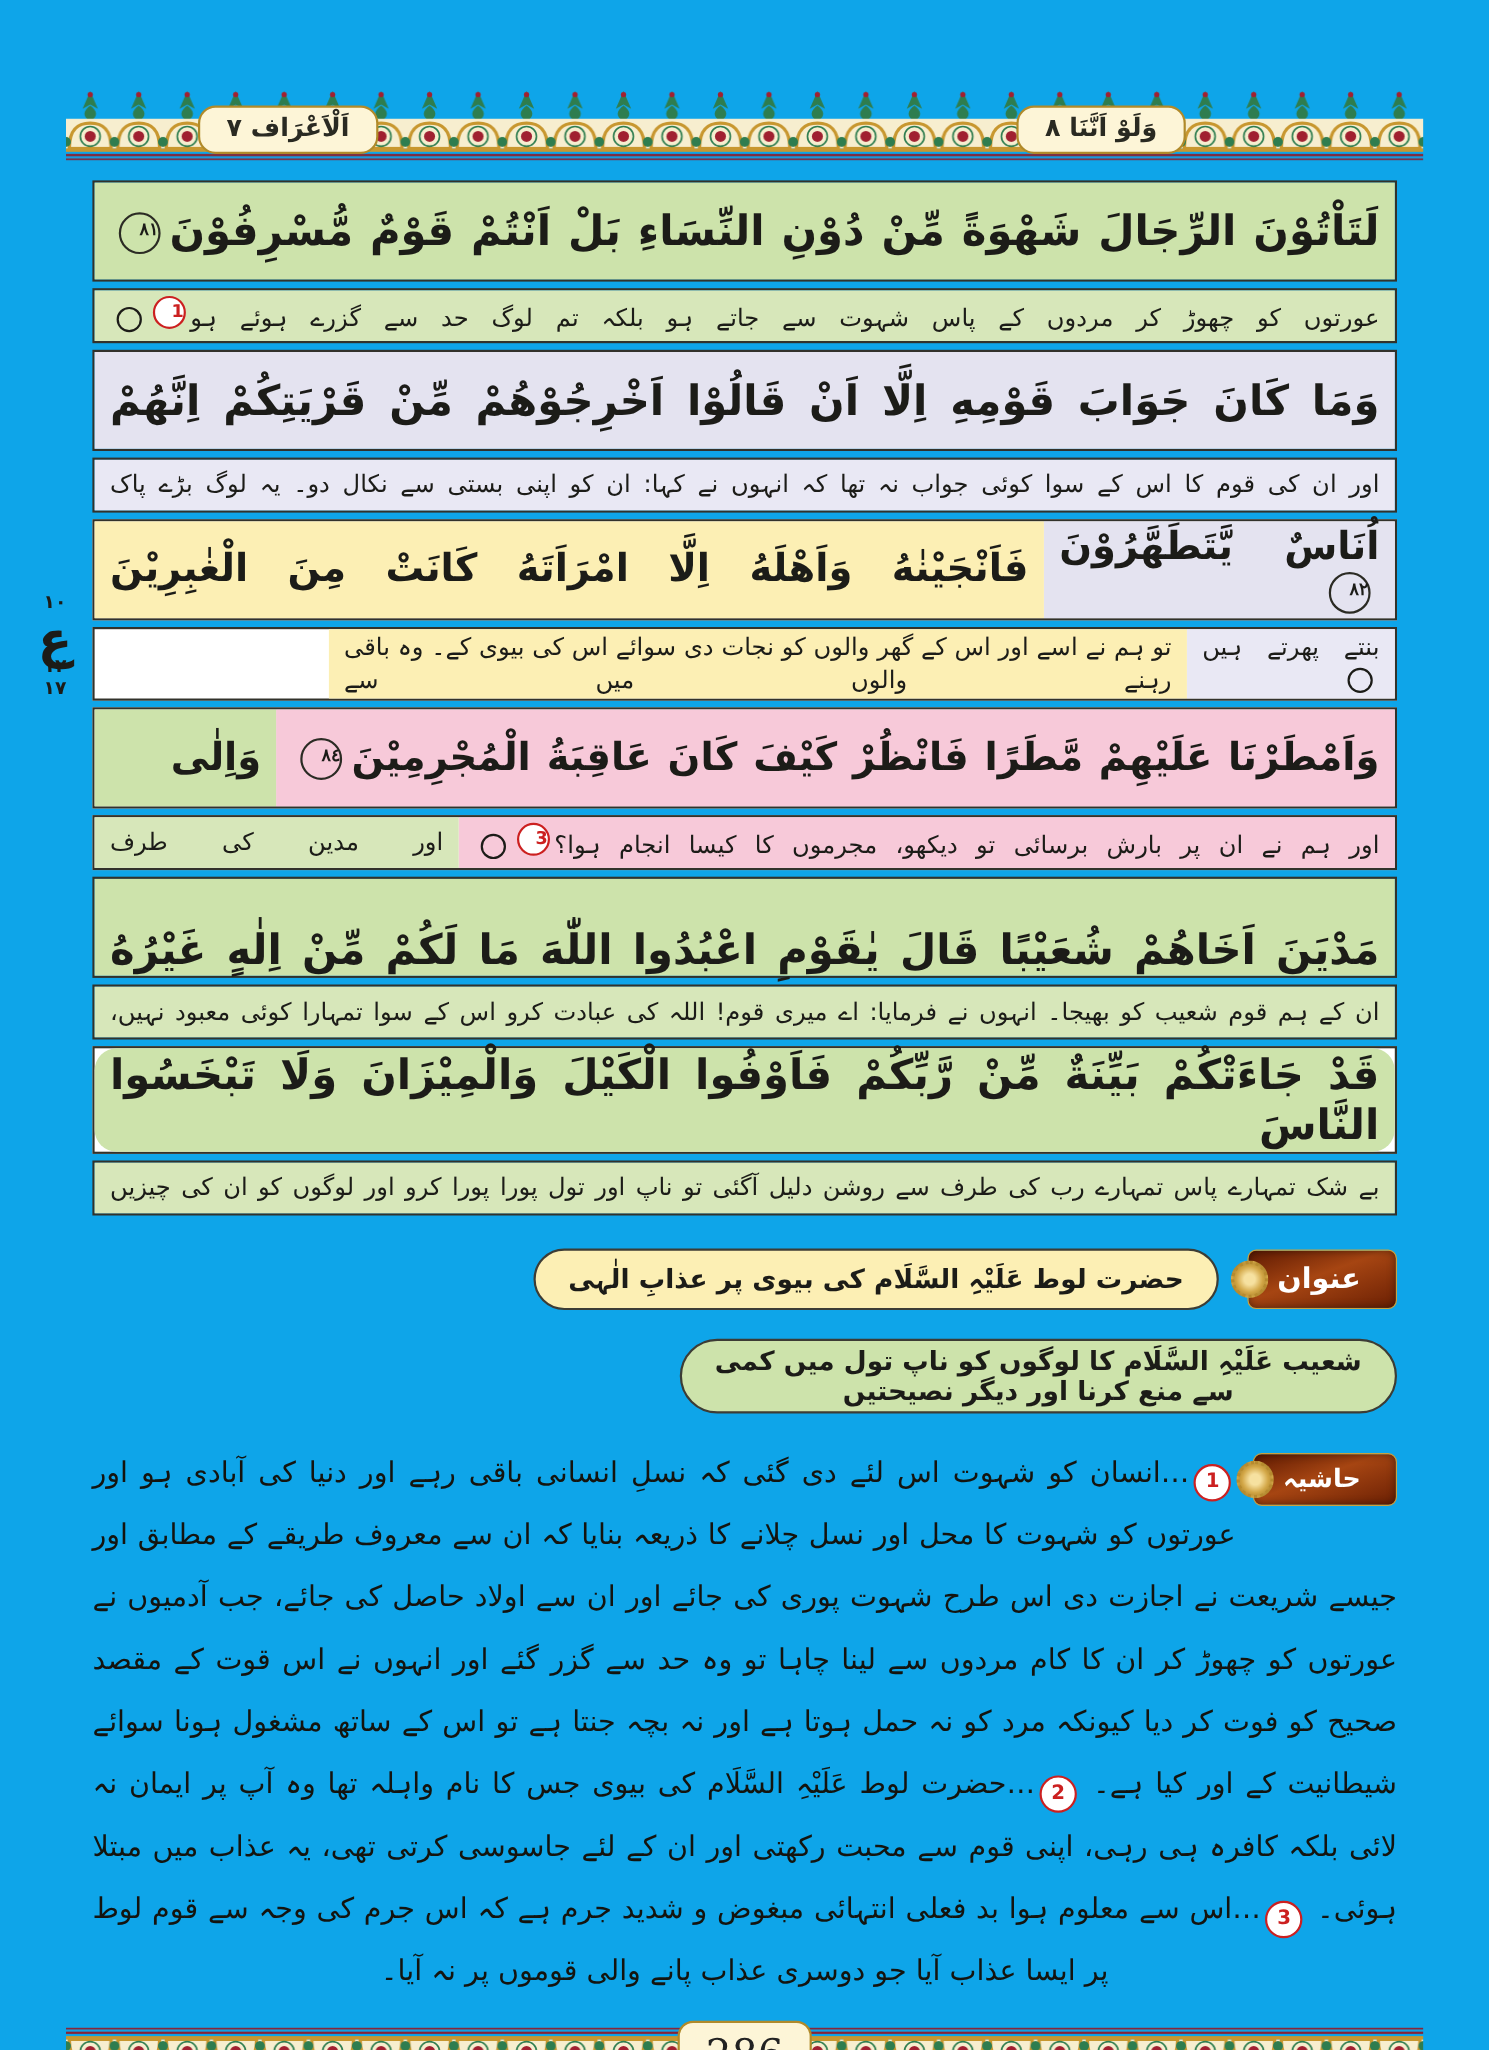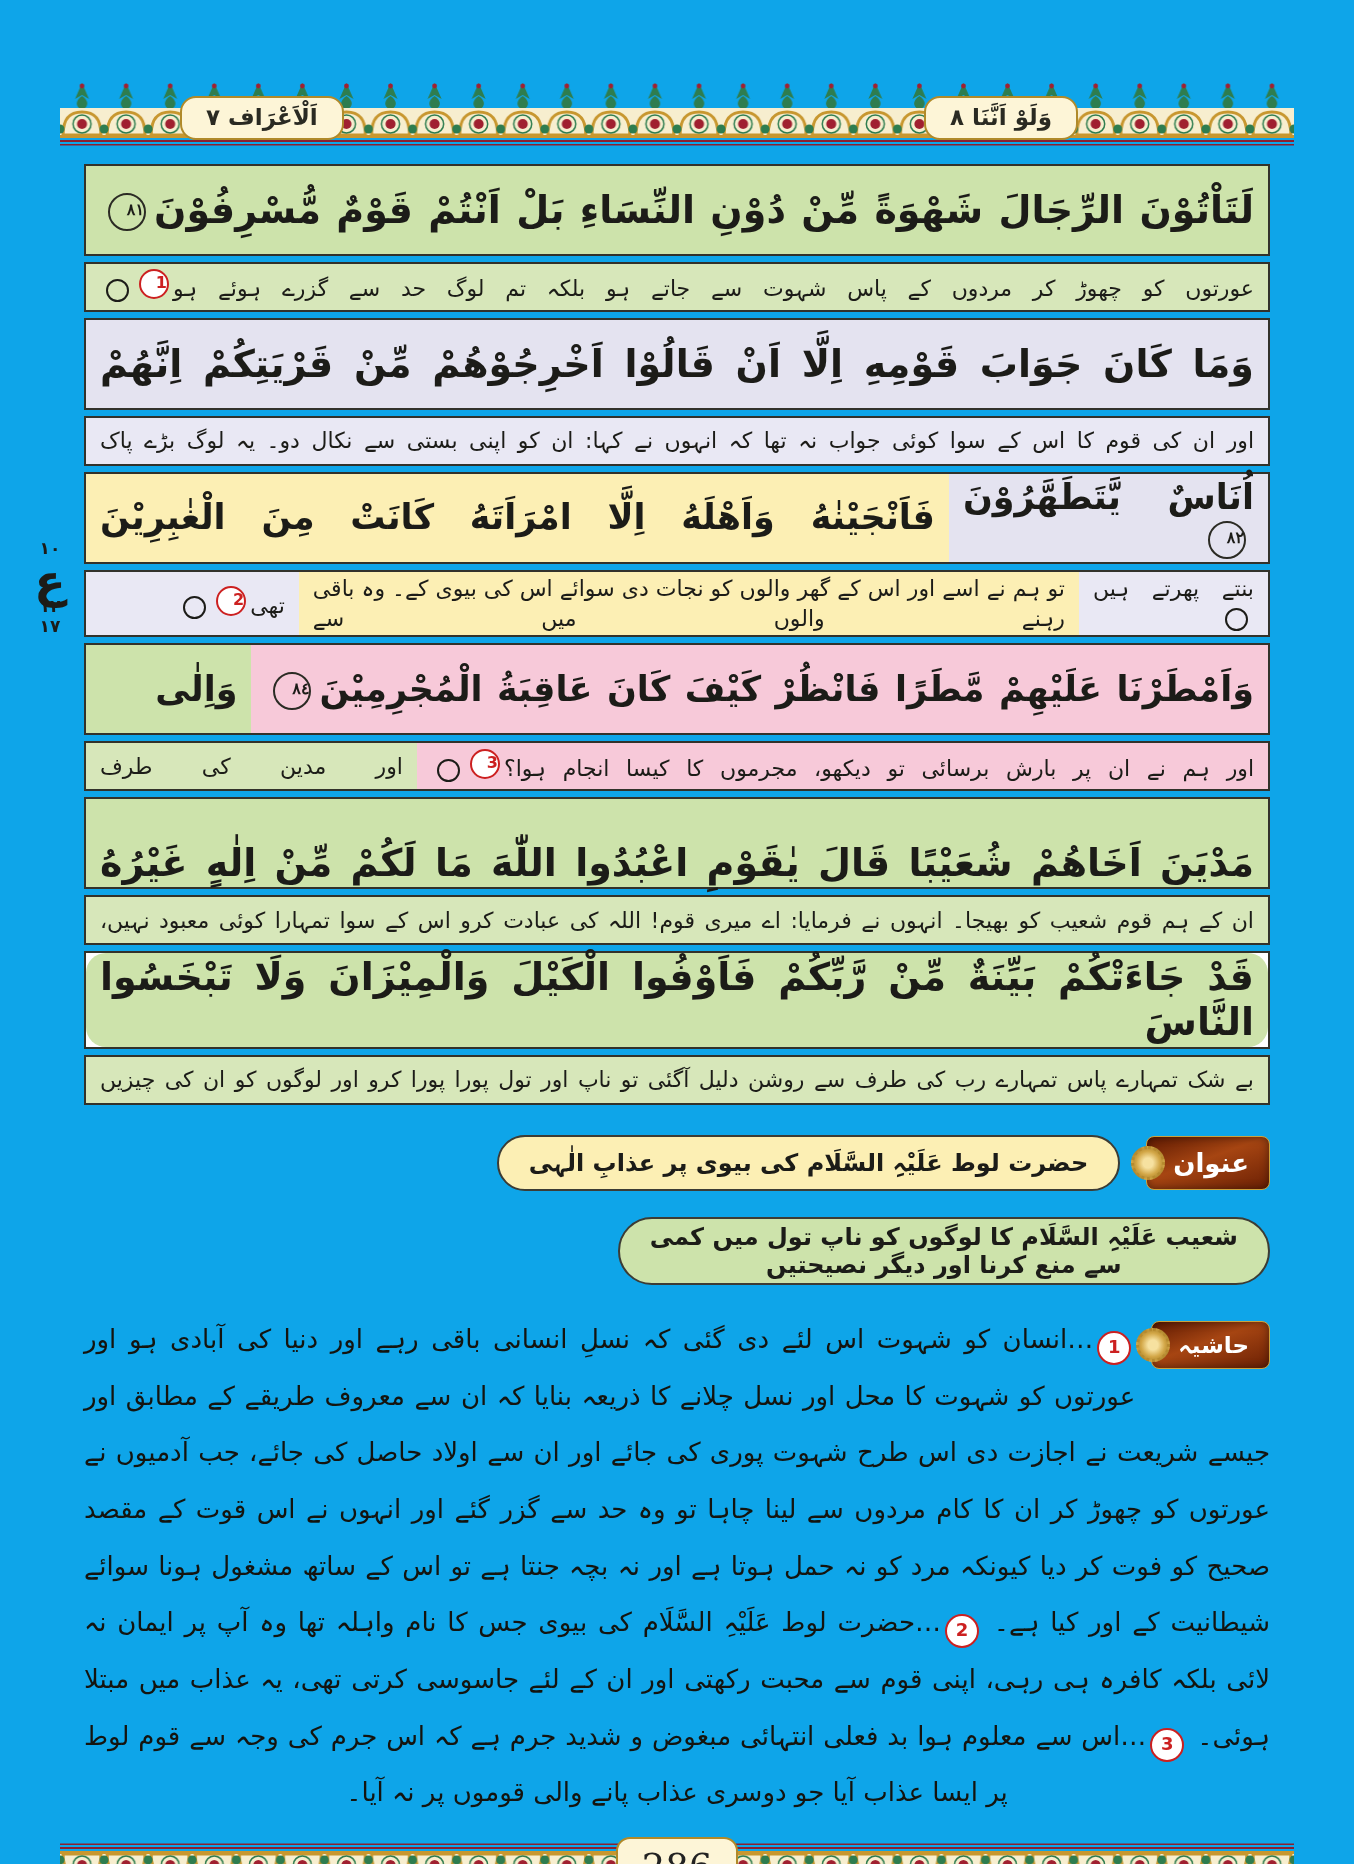--- a/index.html
+++ b/index.html
@@ -56,21 +56,21 @@
   
   .topics{margin:30px 84px 0;}
   .topic-row{display:flex;align-items:center;gap:26px;margin-bottom:26px;}
   .topic-row.second{justify-content:space-between;}
   .pill{
     border:2.5px solid #3c3c35;border-radius:34px;min-height:56px;display:flex;align-items:center;
     justify-content:flex-start;padding:4px 30px;font-size:24px;font-weight:bold;box-sizing:border-box;text-align:center;
   }
   .badge{
     position:relative;background:linear-gradient(160deg,#5e1a02 0%,#a64512 45%,#6b2004 100%);
-    color:#fff;border-radius:8px;height:52px;line-height:52px;padding:0 20px 0 26px;
+    color:#fff;border-radius:8px;height:52px;line-height:52px;padding:0 32px 0 26px;
     font-size:26px;font-weight:bold;border:1px solid #caa23f;box-shadow:inset 0 0 8px rgba(0,0,0,.45);
     white-space:nowrap;flex:0 0 auto;
   }
   .badge .orn{
     position:absolute;left:-16px;top:50%;transform:translateY(-50%);width:34px;height:34px;border-radius:50%;
     background:radial-gradient(circle,#f6e1a0 25%,#d2a646 60%,#9a7422 100%);border:3px dotted #b68a2e;box-sizing:border-box;
   }
   
   .footnotes{margin:26px 84px 0;}
   .footnotes p{
@@ -147,23 +147,20 @@
           <div class="seg-text"><span>فَاَنْجَيْنٰهُ وَاَهْلَهُ اِلَّا امْرَاَتَهُ كَانَتْ مِنَ الْغٰبِرِيْنَ</span></div>
         </div>
       </div>
       <div class="band urdu">
         <div class="seg" style="background: rgb(233, 232, 244); flex: 0 0 16%;">
           <div class="seg-text"><span>بنتے پھرتے ہیں</span><span class="end-circle"></span></div>
         </div>
         <div class="seg" style="background: rgb(252, 239, 180); flex: 0 0 66%;">
           <div class="seg-text"><span>تو ہم نے اسے اور اس کے گھر والوں کو نجات دی سوائے اس کی بیوی کے۔ وہ باقی رہنے والوں میں سے</span></div>
         </div>
-        <div class="seg" style="background: rgb(233, 232, 244); flex: 0 0 18%;">
-          <div class="seg-text"><span>تھی</span><span class="fnum">2</span><span class="end-circle"></span></div>
-        </div>
       </div>
       <div class="band arabic split">
         <div class="seg" style="background: rgb(247, 201, 217); flex: 0 0 86%;">
           <div class="seg-text"><span>وَاَمْطَرْنَا عَلَيْهِمْ مَّطَرًا فَانْظُرْ كَيْفَ كَانَ عَاقِبَةُ الْمُجْرِمِيْنَ</span><span class="ayah-badge">٨٤</span></div>
         </div>
         <div class="seg" style="background: rgb(205, 227, 171); flex: 0 0 14%;">
           <div class="seg-text"><span>وَاِلٰى</span></div>
         </div>
       </div>
       <div class="band urdu">

